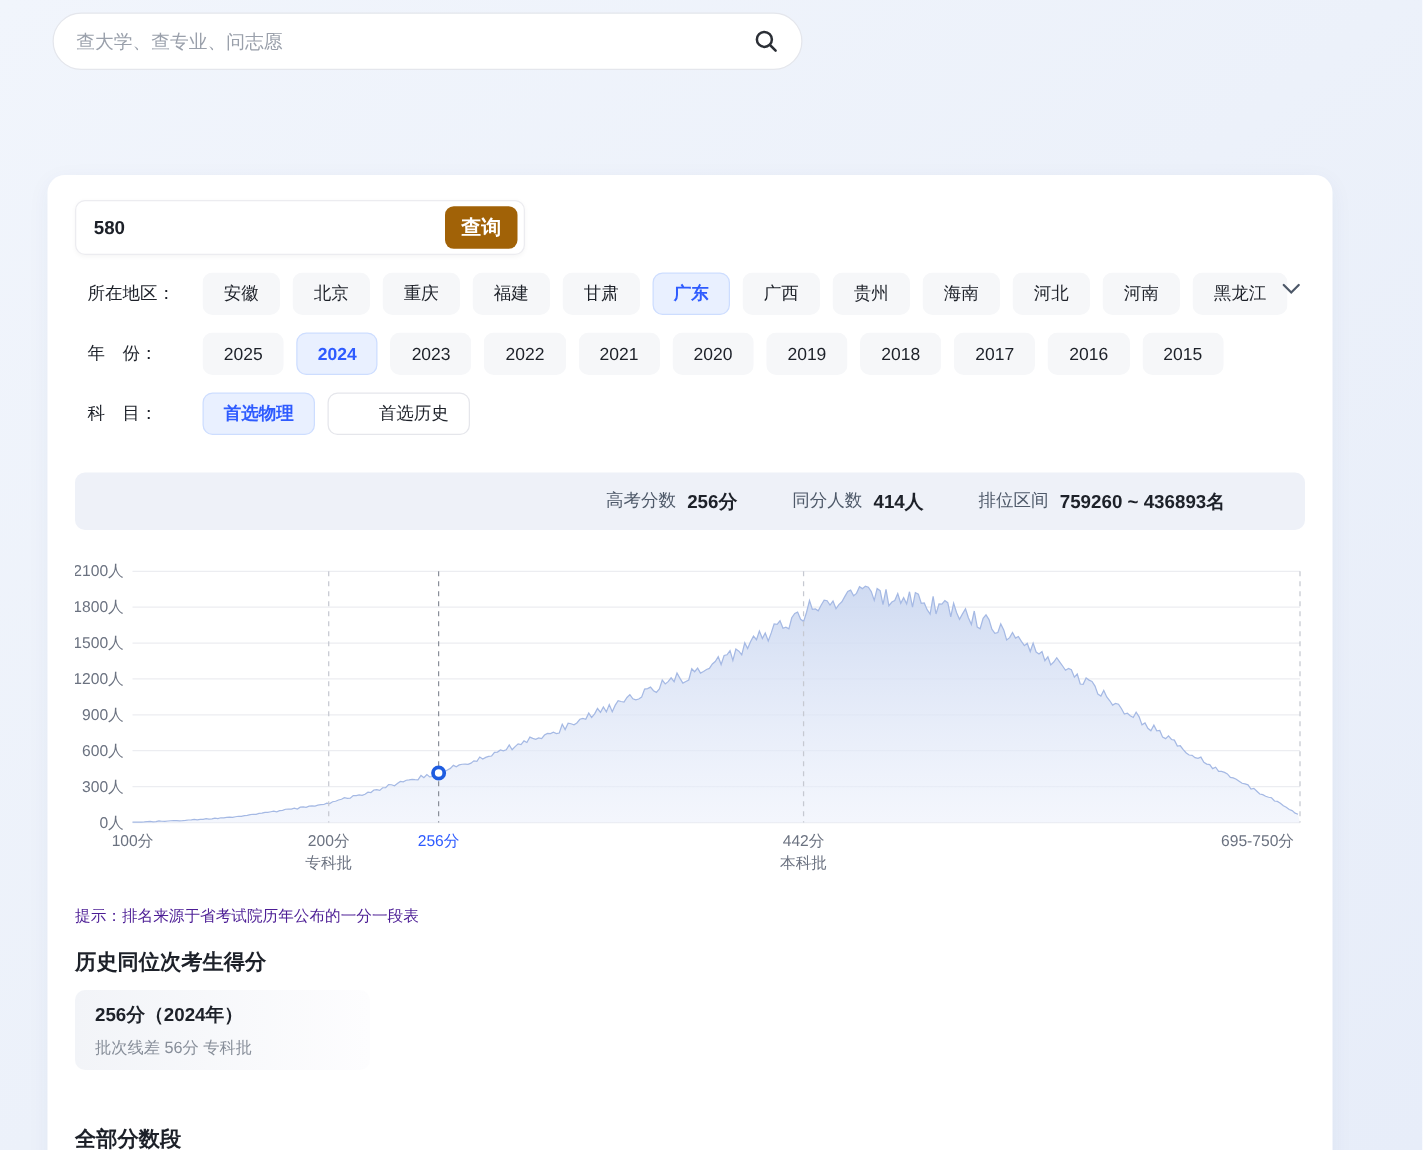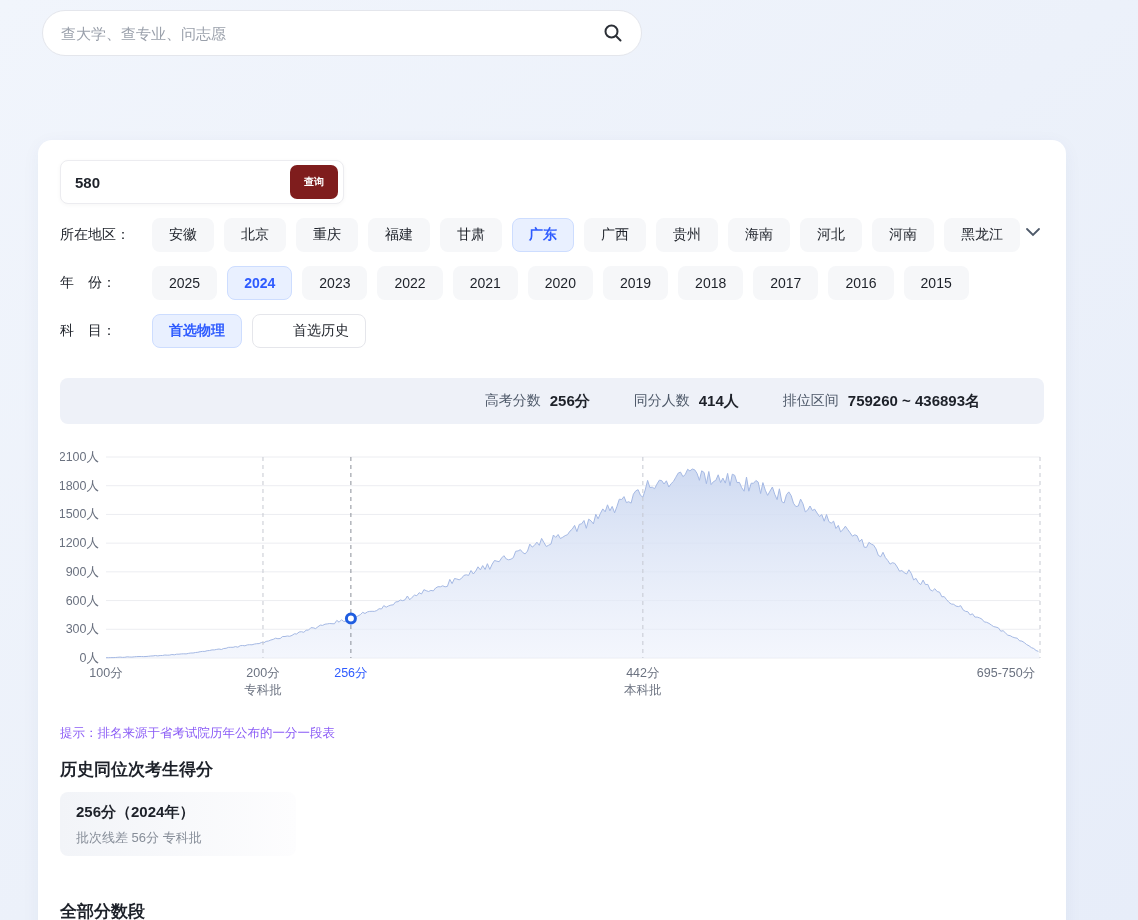--- a/index.html
+++ b/index.html
@@ -16,44 +16,44 @@
 
   
   .nav { position:absolute; left:50px; top:88px; display:flex; gap:73px; font-size:16px; }
   .nav-item { cursor:pointer; padding-bottom:13px; position:relative; white-space:nowrap; display:flex; align-items:center; gap:7px; color:#1d2129; }
   .nav-item.active::after { content:""; position:absolute; left:2px; right:2px; bottom:0; height:3px; background:#2e5bff; border-radius:2px; }
 
   
   .card { position:absolute; left:38px; top:140px; width:1028px; height:1080px; background:#fff;
           border-radius:14px; box-shadow:0 4px 18px rgba(31,56,118,.05); }
 
-  .score-box { position:absolute; left:22px; top:20px; width:284px; height:44px; border:1px solid #ececf0;
+  .score-box { position:absolute; left:22px; top:20px; width:360px; height:44px; border:1px solid #ececf0;
                border-radius:8px; background:#fff; display:flex; align-items:center; box-shadow:0 1px 4px rgba(0,0,0,.04); }
   .score-box input { flex:1; border:none; outline:none; font-size:15px; font-weight:600; color:#1d2129; padding:0 14px; background:transparent; font-family:inherit; }
-  .query-btn { width:58px; height:34px; margin-right:5px; background:#7f1d1d; color:#fff; border:none; border-radius:7px;
-               font-size:10px; font-weight:700; cursor:pointer; font-family:inherit; }
+  .query-btn { width:58px; height:34px; margin-right:5px; background:#a16207; color:#fff; border:none; border-radius:7px;
+               font-size:16px; font-weight:700; cursor:pointer; font-family:inherit; }
 
-  .filter-row { position:absolute; left:22px; display:flex; align-items:center; }
+  .filter-row { position:absolute; left:32px; display:flex; align-items:center; }
   .filter-label { font-size:14px; color:#1d2129; flex:0 0 92px; }
   .chips { display:flex; gap:10px; }
   .chip { height:34px; padding:0 16px; border-radius:8px; background:#f6f7f9; border:1px solid transparent;
           font-size:14px; color:#1d2129; cursor:pointer; display:flex; align-items:center; font-family:inherit; }
   .chip.selected { background:#e9f0ff; color:#2e5bff; border-color:#cdddff; font-weight:600; }
   .chip.outline { background:#fff; border-color:#e5e6eb;padding-left:40px; }
   .expand-chevron { position:absolute; right:24px; top:84px; cursor:pointer; }
 
   .summary { position:absolute; left:22px; top:238px; width:984px; height:46px; background:#eef1f8; border-radius:8px;
              display:flex; align-items:center; padding:0 20px; font-size:14px;justify-content:flex-end; }
   .summary .lbl { color:#4e5969; margin-right:9px; }
   .summary .val { color:#1d2129; font-weight:700; margin-right:44px; font-size:15px; }
 
   #score-chart { position:absolute; left:22px; top:305px; }
   #score-chart text { font-family:"Liberation Sans","DejaVu Sans",sans-serif; }
 
-  .tip { position:absolute; left:22px; top:585px; font-size:12.5px; color:#8b5cf6; }
+  .tip { position:absolute; left:22px; top:585px; font-size:12.5px; color:#4c1d95; }
   .history-title { position:absolute; left:22px; top:618px; font-size:17px; font-weight:700; color:#1d2129; }
   .history-card { position:absolute; left:22px; top:652px; width:236px; height:64px; border-radius:8px;
                   background:linear-gradient(90deg,#f2f4f8 0%,#fdfdfe 100%); padding:11px 16px; }
   .history-card .hc-score { font-size:15px; font-weight:700; color:#1d2129; }
   .history-card .hc-diff { font-size:13px; color:#878e99; margin-top:7px; }
   .bottom-title { position:absolute; left:22px; top:760px; font-size:17px; font-weight:700; color:#1d2129; }
 </style>
 </head>
 <body>
 

